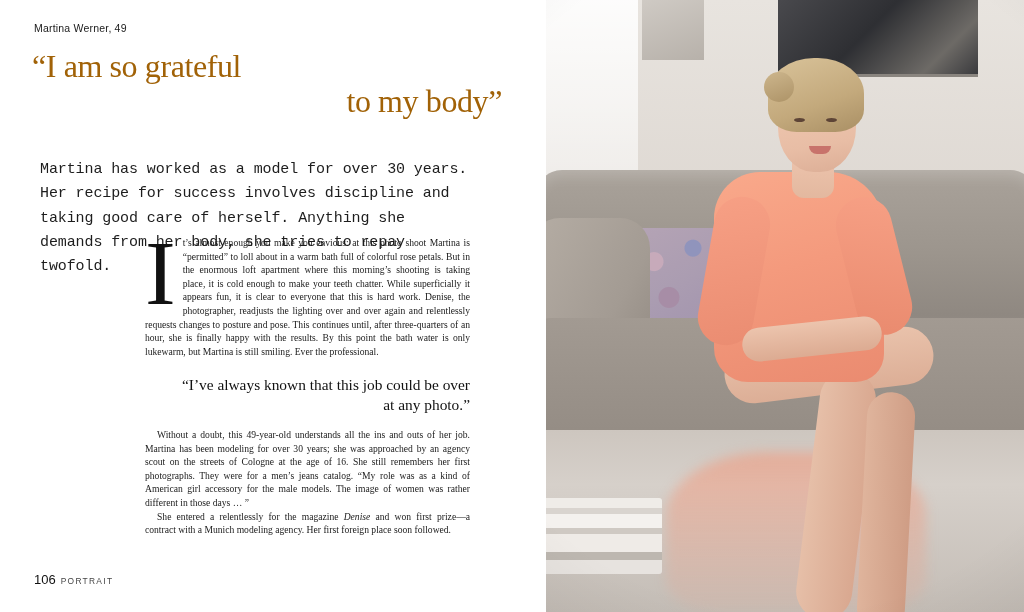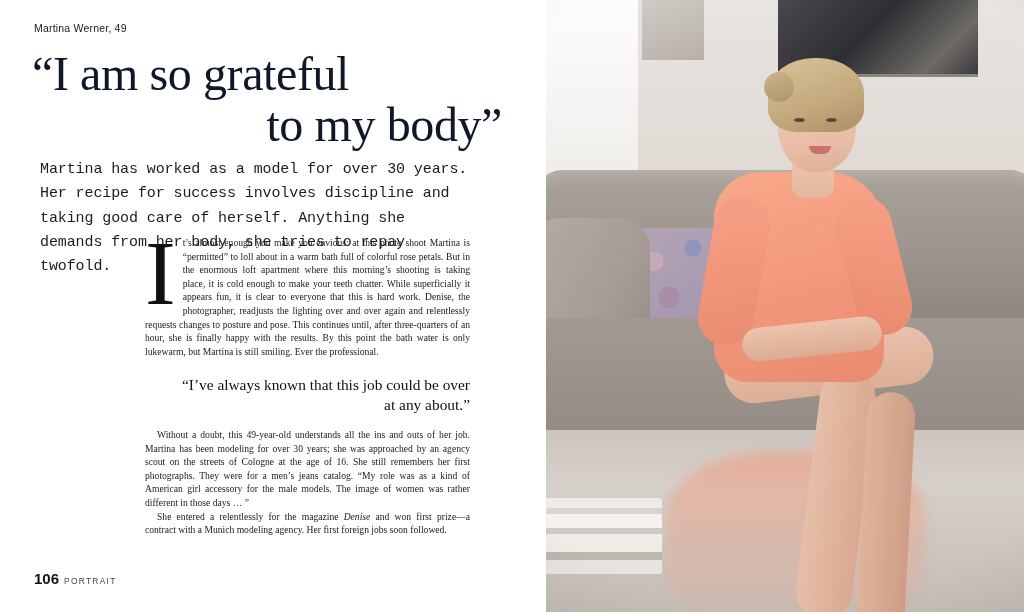--- a/index.html
+++ b/index.html
@@ -35,23 +35,23 @@
     font-size: 10.5px;
     letter-spacing: 0.2px;
     color: #1a1a1a;
   }
   .headline {
     position: absolute;
     left: 32px;
     top: 50px;
     width: 470px;
     font-family: "Liberation Serif", serif;
-    font-size: 48px;
+    font-size: 32px;
     line-height: 1.0;
-    color: #0f172a;
+    color: #a16207;
     letter-spacing: -0.4px;
   }
   .headline .l2 { display:block; margin-top: 3px; text-align: right; }
   .standfirst {
     position: absolute;
     left: 40px;
     top: 158px;
     width: 430px;
     font-family: Liberation Mono, monospace;
     font-size: 15px;
@@ -95,22 +95,22 @@
   .tail p:first-child { text-indent: 12px; }
   .tail em { font-style: italic; }
   .folio {
     position: absolute;
     left: 34px;
     bottom: 24px;
     font-family: "Liberation Sans", sans-serif;
     color: #111;
   }
   .folio .num {
-    font-size: 15px;
-    font-weight: 700;
+    font-size: 13px;
+    font-weight: 400;
     letter-spacing: 0px;
   }
   .folio .lbl {
     font-size: 8.4px;
     letter-spacing: 1.3px;
     color: #444;
     margin-left: 5px;
     text-transform: uppercase;
   }
   
@@ -341,26 +341,26 @@
     </div>
 
     <div class="standfirst">Martina has worked as a model for over 30 years. Her recipe for success involves discipline and taking good care of herself. Anything she demands from her body, she tries to repay twofold.</div>
 
     <div class="bodycol">
       <span class="dropcap">I</span>
       <p>t’s almost enough you make you envious: at this photo shoot Martina is “permitted” to loll about in a warm bath full of colorful rose petals. But in the enormous loft apartment where this morning’s shooting is taking place, it is cold enough to make your teeth chatter. While superficially it appears fun, it is clear to everyone that this is hard work. Denise, the photographer, readjusts the lighting over and over again and relentlessly requests changes to posture and pose. This continues until, after three-quarters of an hour, she is finally happy with the results. By this point the bath water is only lukewarm, but Martina is still smiling. Ever the professional.</p>
 
       <div class="pullquote">
         <span>“I’ve always known that this job could be over</span>
-        <span class="pq2">at any about.”</span>
+        <span class="pq2">at any photo.”</span>
       </div>
 
       <div class="tail">
         <p>Without a doubt, this 49-year-old understands all the ins and outs of her job. Martina has been modeling for over 30 years; she was approached by an agency scout on the streets of Cologne at the age of 16. She still remembers her first photographs. They were for a men’s jeans catalog. “My role was as a kind of American girl accessory for the male models. The image of women was rather different in those days … ”</p>
-        <p><span>She entered a relentlessly for the magazine </span><em>Denise</em><span> and won first prize—a contract with a Munich modeling agency. Her first foreign jobs soon followed.</span></p>
+        <p><span>She entered a relentlessly for the magazine </span><em>Denise</em><span> and won first prize—a contract with a Munich modeling agency. Her first foreign place soon followed.</span></p>
       </div>
     </div>
 
     <div class="folio">
       <span class="num">106</span><span class="lbl">PORTRAIT</span>
     </div>
   </div>
 
   <div class="right-page">
     <div class="photo">

